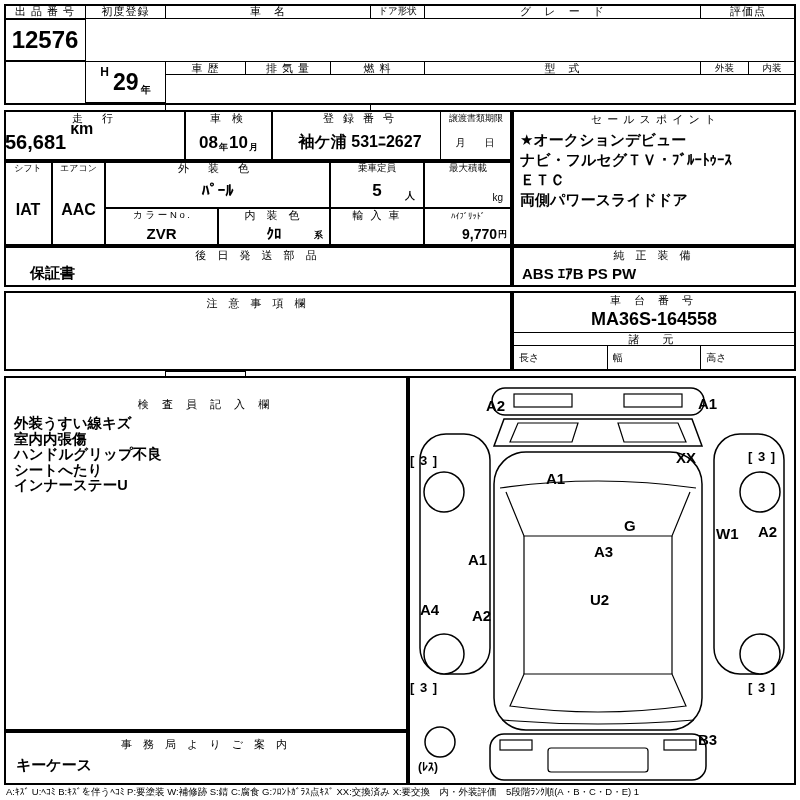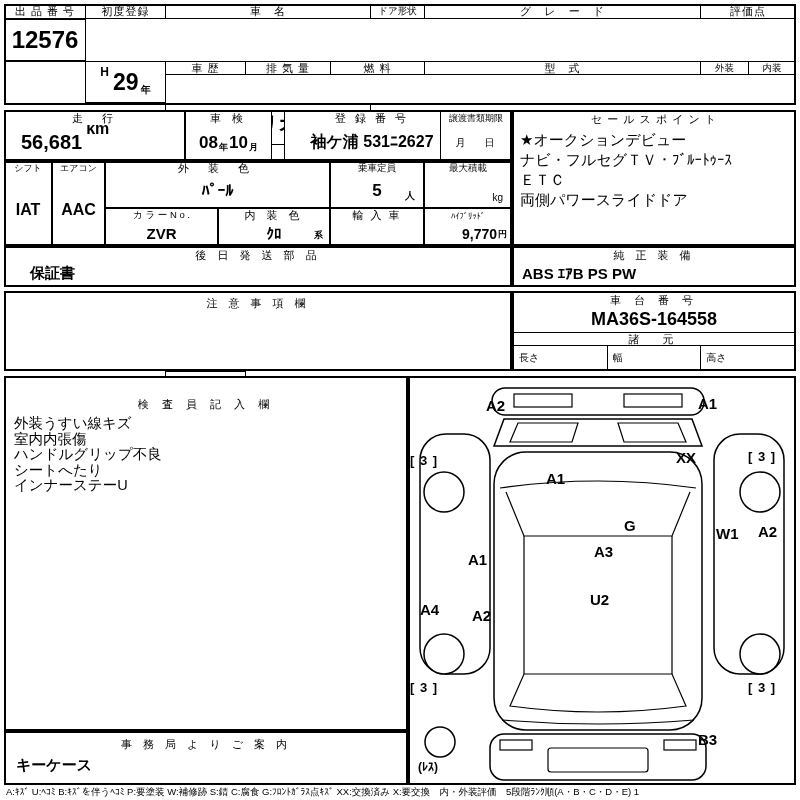--- a/index.html
+++ b/index.html
@@ -6,21 +6,21 @@
 html,body{background:#fff}
 .sheet{position:relative;width:800px;height:800px;background:#fff;color:#000;
   font-family:"Liberation Sans","DejaVu Sans",sans-serif;overflow:hidden}
 .cell{position:absolute;border:1px solid #000;background:#fff;overflow:hidden}
 .frame{position:absolute;border:2px solid #000;pointer-events:none;background:transparent}
 .col{display:flex;flex-direction:column}
 .hdr{display:flex;align-items:center;justify-content:center;font-size:11px;white-space:nowrap;overflow:hidden;letter-spacing:1px}
 .val{display:flex;align-items:center;justify-content:center;font-weight:bold;white-space:nowrap;position:relative;overflow:hidden}
 .left{justify-content:flex-start}
 .right{justify-content:flex-end}
-.blist div{font-weight:normal;white-space:nowrap}
+.blist div{font-weight:bold;white-space:nowrap}
 .dim{flex:1;display:flex;align-items:center;padding-left:5px;font-size:10px}
 .dmg{position:absolute;font-size:15px;font-weight:bold;line-height:1}
 .tire{position:absolute;font-size:13px;font-weight:bold;line-height:1;letter-spacing:1px}
 .spare{position:absolute;font-size:12px;font-weight:bold;line-height:1}
 .u-sm{font-size:10px;align-self:flex-end;margin:0 0 5px 2px}
 </style>
 </head>
 <body>
 
 <div class="sheet">
@@ -62,35 +62,35 @@
   </div>
   <div class="cell val" style="left:330px;top:75px;width:95px;height:30px;font-size:14px">ｶﾞｿﾘﾝ</div>
   <div class="cell val" style="left:424px;top:75px;width:277px;height:30px;font-size:19px">DAA-MA36S</div>
   <div class="cell val" style="left:700px;top:75px;width:49px;height:30px;font-size:19px">C</div>
   <div class="cell val" style="left:748px;top:75px;width:48px;height:30px;font-size:19px">C</div>
 
   <div class="frame" style="left:4px;top:4px;width:792px;height:101px"></div>
 
   <div class="cell col" style="left:4px;top:110px;width:181px;height:51px">
     <div class="hdr" style="height:14px;letter-spacing:4px">走　行</div>
-    <div class="val left" style="flex:1;padding-left:16px">
+    <div class="val left" style="flex:1;">
       <span style="font-size:20px">56,681</span>
       <span style="font-size:16px;align-self:flex-end;margin:0 0 22px 4px">km</span>
     </div>
   </div>
   <div class="cell col" style="left:185px;top:110px;width:87px;height:51px">
     <div class="hdr" style="height:14px;letter-spacing:4px">車 検</div>
     <div class="val" style="flex:1">
       <span style="font-size:17px">08</span>
       <span style="font-size:9px;align-self:flex-end;margin:0 1px 6px 1px">年</span>
       <span style="font-size:17px">10</span>
       <span style="font-size:9px;align-self:flex-end;margin:0 0 6px 1px">月</span>
     </div>
   </div>
-  <div class="cell col" style="left:284px;top:110px;width:176px;height:51px">
+  <div class="cell col" style="left:272px;top:110px;width:176px;height:51px">
     <div class="hdr" style="height:14px;letter-spacing:3px">登 録 番 号</div>
     <div class="val" style="flex:1;font-size:16px">袖ケ浦 531ﾆ2627</div>
   </div>
   <div class="cell col" style="left:440px;top:110px;width:72px;height:51px">
     <div class="hdr" style="height:14px;font-size:9px;letter-spacing:0">譲渡書類期限</div>
     <div class="val" style="flex:1;font-size:10px;font-weight:normal;letter-spacing:2px">月　 日</div>
   </div>
   <div class="frame" style="left:4px;top:110px;width:508px;height:51px"></div>
 
   <div class="cell" style="left:512px;top:110px;width:284px;height:136px;border-width:2px">

